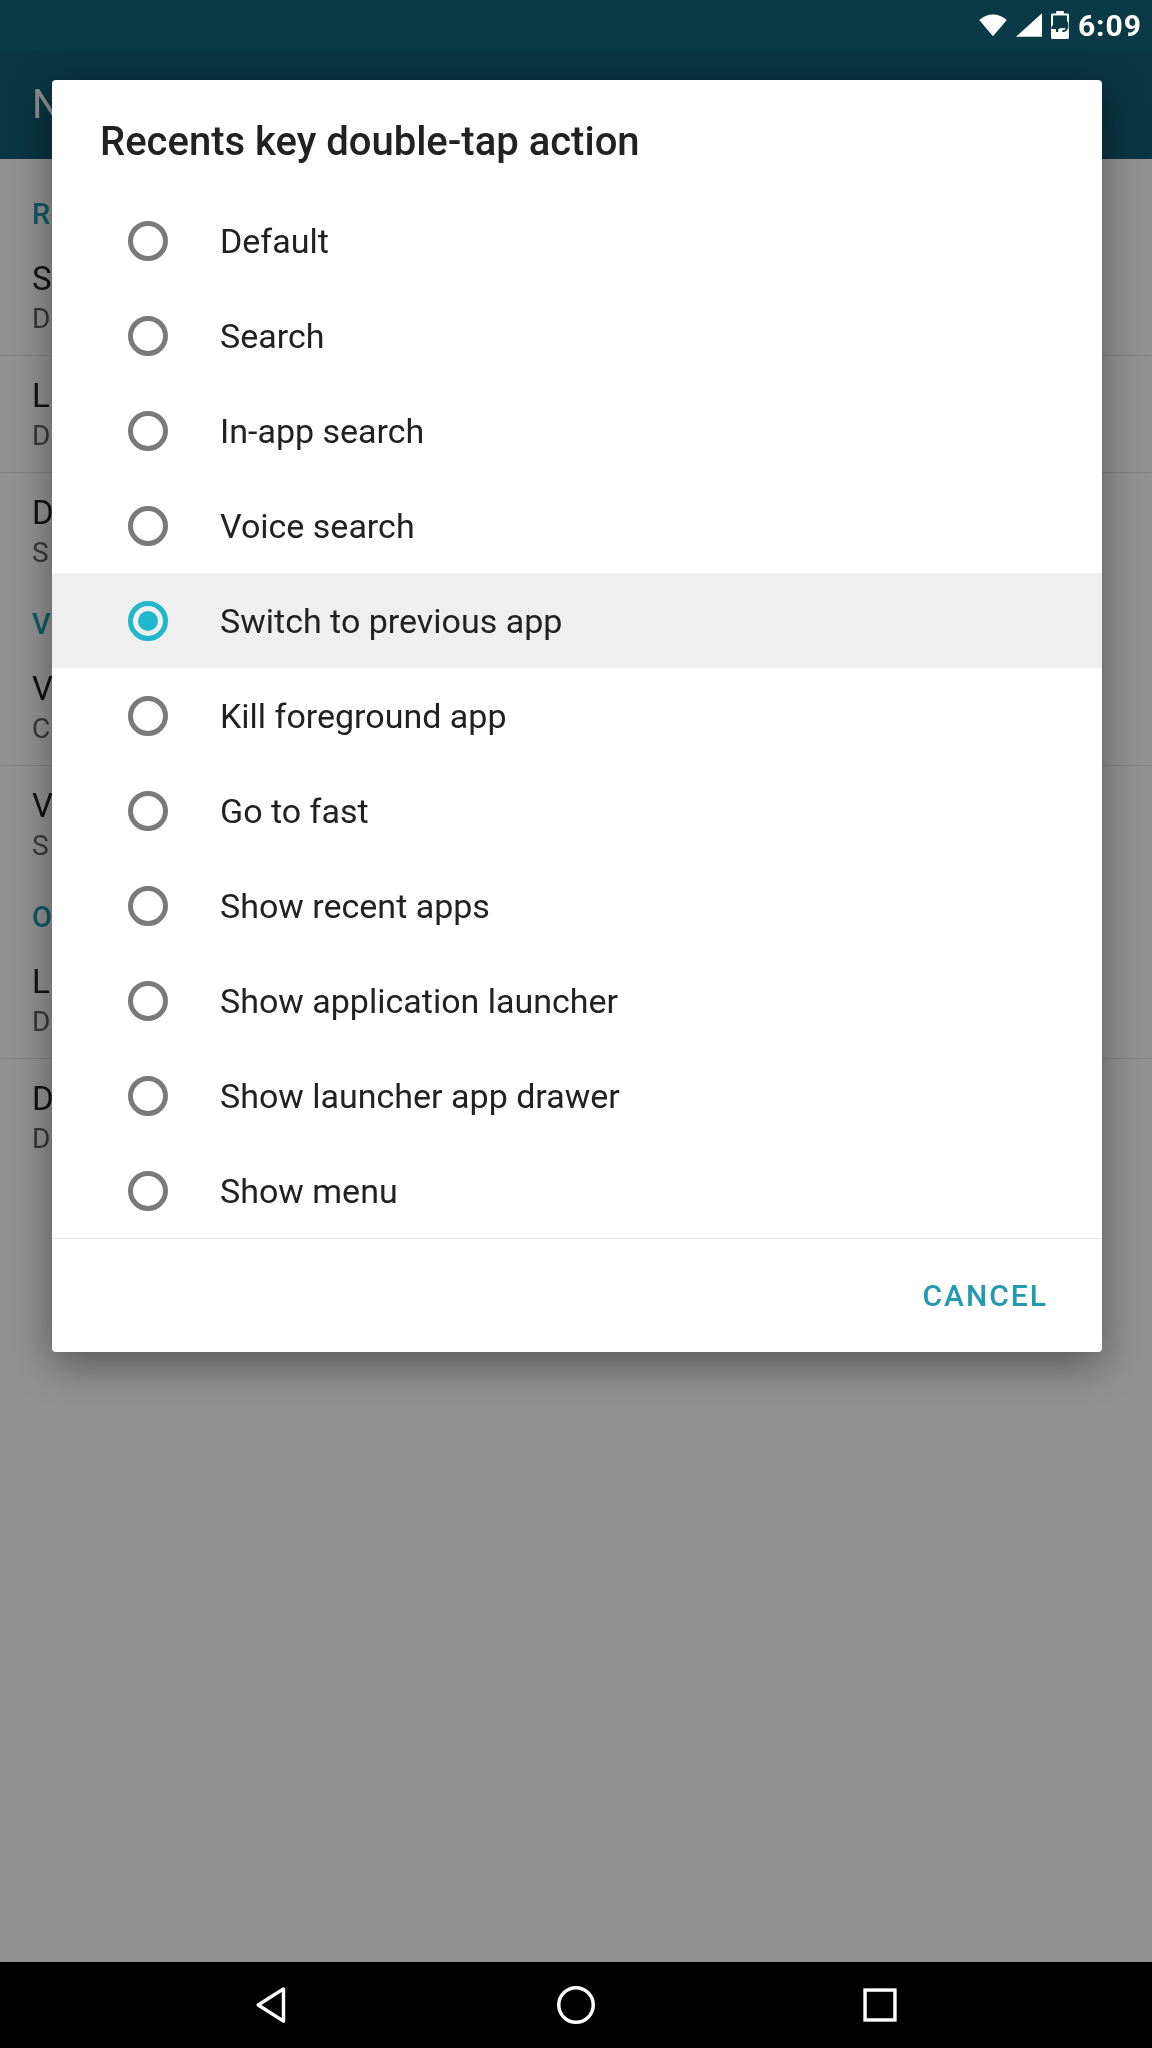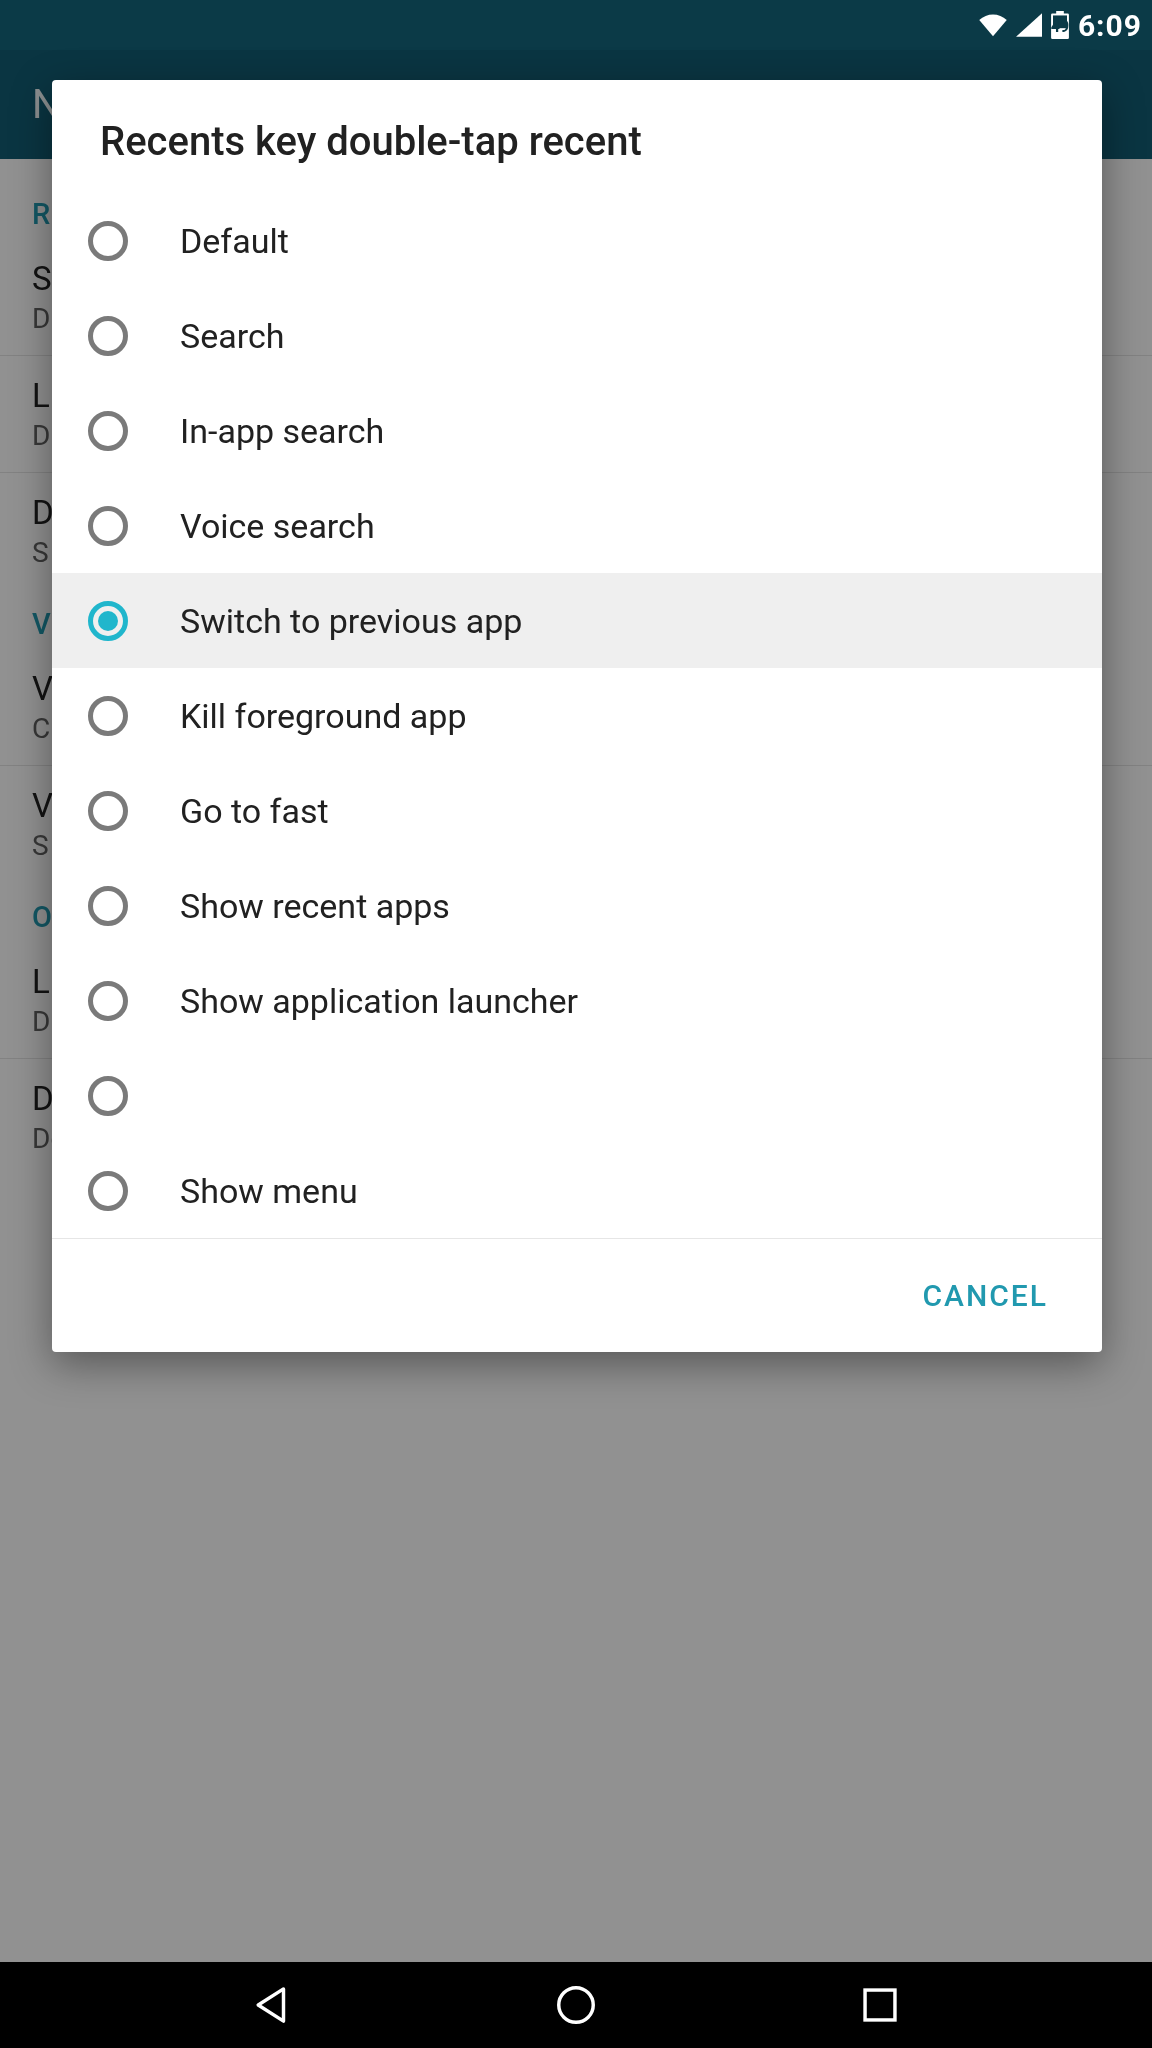--- a/index.html
+++ b/index.html
@@ -116,21 +116,21 @@
       font-weight: 500;
       padding: 38px 48px 28px;
     }
     .options {
       flex: 1;
     }
     .option {
       display: flex;
       align-items: center;
       height: 95px;
-      padding: 0 36px;
+      padding: 0 76px;
       gap: 52px;
       cursor: pointer;
     }
     .option.selected {
       background: #efefef;
     }
     .radio {
       width: 40px;
       height: 40px;
       border: 5px solid #7a7a7a;
@@ -238,21 +238,21 @@
   <div class="divider"></div>
   <div class="list-item">
     <div class="title">D</div>
     <div class="sub">Defines how fast key must be tapped to trigger double-tap</div>
   </div>
 </div>
 
 <div class="scrim"></div>
 
 <div class="dialog">
-  <div class="dialog-title">Recents key double-tap recent</div>
+  <div class="dialog-title">Recents key double-tap action</div>
   <div class="options" id="options-container">
       <div class="option">
         <span class="radio"></span>
         <span class="option-label">Default</span>
       </div>
       <div class="option">
         <span class="radio"></span>
         <span class="option-label">Search</span>
       </div>
       <div class="option">
@@ -278,20 +278,21 @@
       <div class="option">
         <span class="radio"></span>
         <span class="option-label">Show recent apps</span>
       </div>
       <div class="option">
         <span class="radio"></span>
         <span class="option-label">Show application launcher</span>
       </div>
       <div class="option">
         <span class="radio"></span>
+        <span class="option-label">Show launcher app drawer</span>
       </div>
       <div class="option">
         <span class="radio"></span>
         <span class="option-label">Show menu</span>
       </div>
     </div>
   <div class="dialog-footer">
     <button class="cancel-btn">CANCEL</button>
   </div>
 </div>

